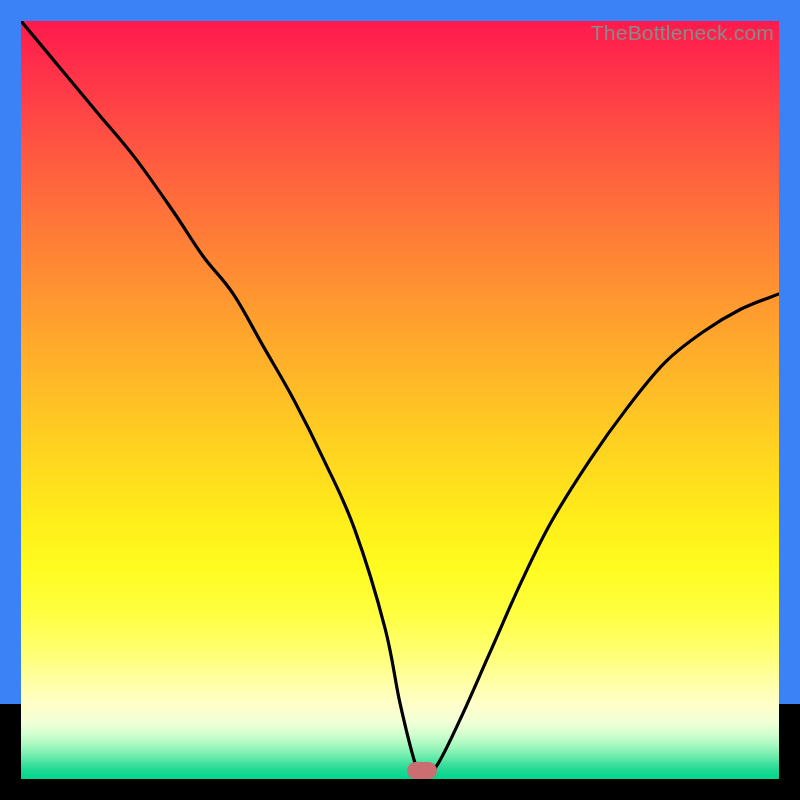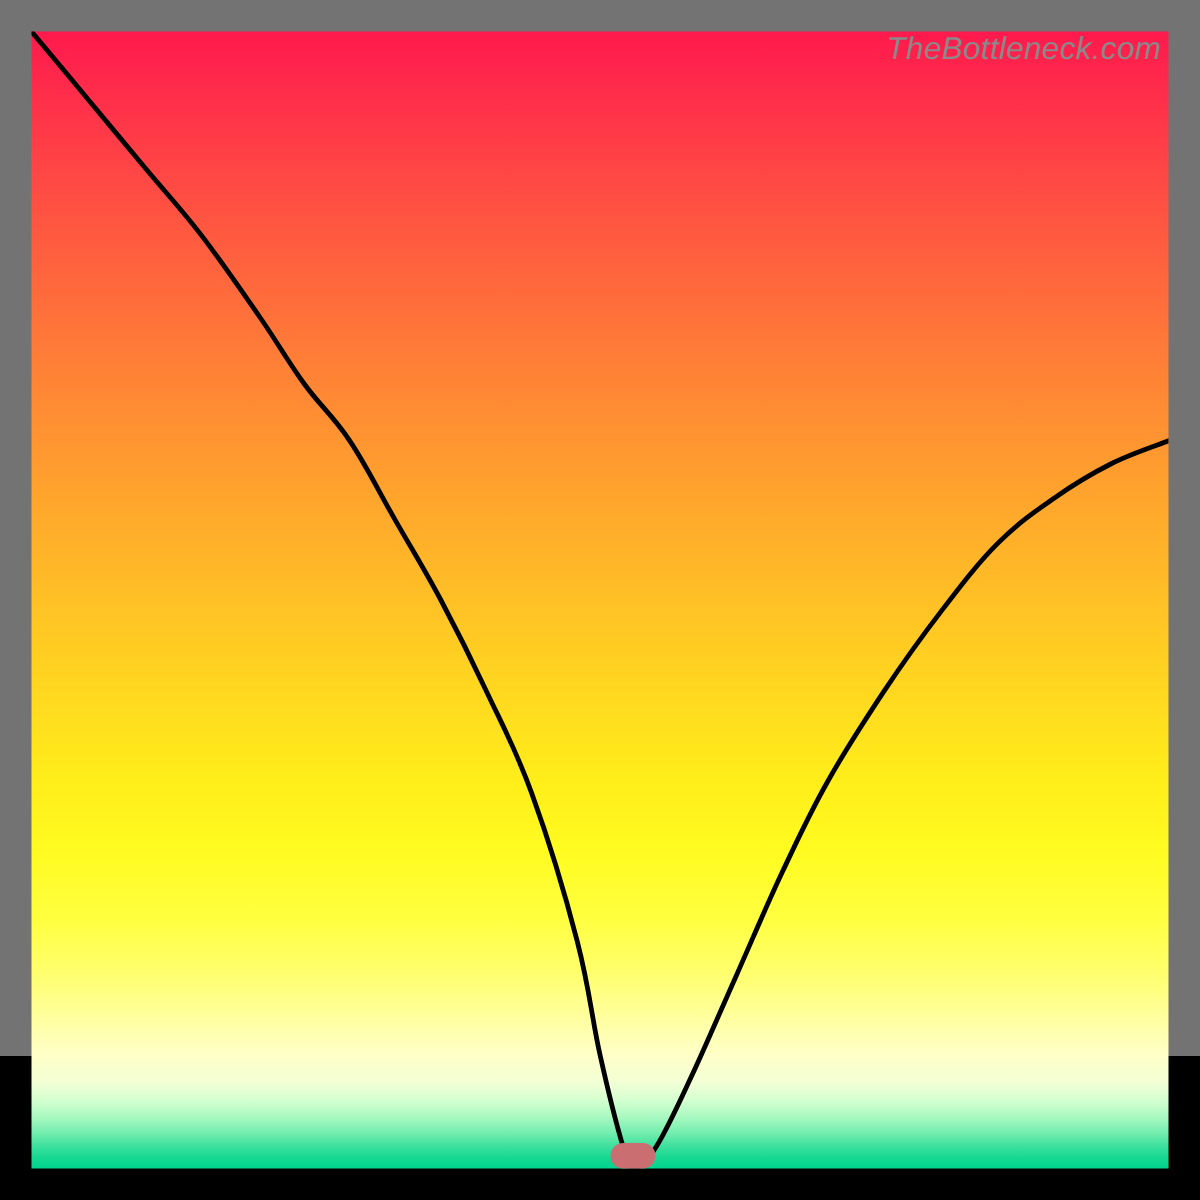--- a/index.html
+++ b/index.html
@@ -8,22 +8,21 @@
     width: 800px;
     height: 800px;
     background: #000;
     overflow: hidden;
     font-family: Arial, Helvetica, sans-serif;
   }
   .frame {
     position: relative;
     width: 800px;
     height: 704px;
-    background: #737373;
-    font-style: italic;
+    background: #3b82f6;
   }
   .plot-area {
     position: absolute;
     left: 21px;
     top: 21px;
     width: 758px;
     height: 758px;
     
     background: linear-gradient(to bottom,
       #ff1a4d 0%,

